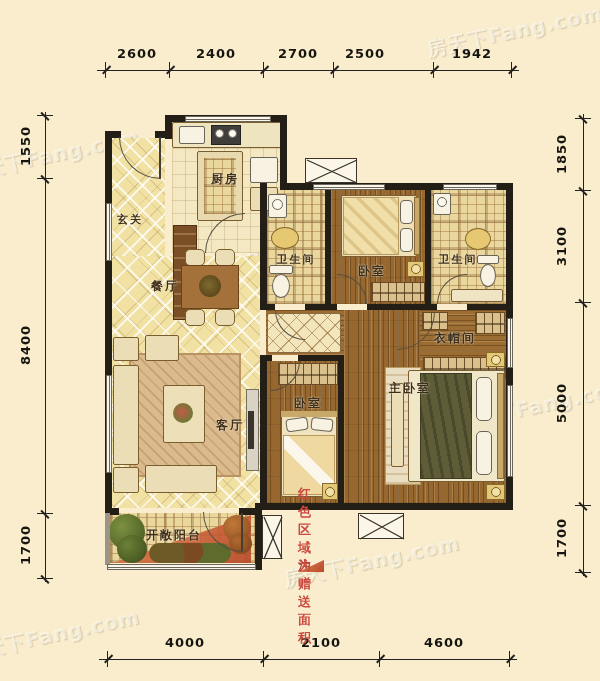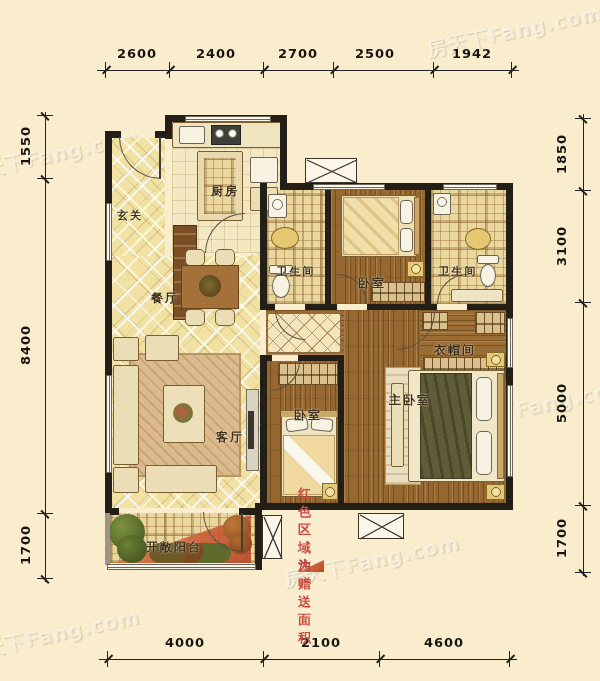--- a/index.html
+++ b/index.html
@@ -77,21 +77,21 @@
   
   .arc{border:1.6px solid #574F42;background:transparent;}
   .arc-bl{border-radius:0 0 0 100%;border-top:none;border-right:none;}
   .arc-tr{border-radius:0 100% 0 0;border-bottom:none;border-left:none;}
   .arc-tl{border-radius:100% 0 0 0;border-bottom:none;border-right:none;}
   .arc-br{border-radius:0 0 100% 0;border-top:none;border-left:none;}
 
   
   .rlabel{font:bold 12px "Liberation Serif","DejaVu Serif",serif;color:#3E2F1B;
     letter-spacing:2px;white-space:nowrap;transform:translate(-50%,-50%);
-    text-shadow:0 0 2px rgba(255,250,230,.9);margin-top:12px;}
+    text-shadow:0 0 2px rgba(255,250,230,.9);}
   .note{left:298px;top:566px;display:flex;align-items:center;gap:7px;}
   .note-marker{position:static;font:bold 13px "Liberation Serif",serif;color:#B0453C;}
   .note-tri{position:static;width:26px;height:12px;
     clip-path:polygon(0 100%,100% 0,100% 100%);
     background:linear-gradient(135deg,#E08558,#B84A2A);}
   .note-text{position:static;font:bold 13px "Liberation Serif",serif;color:#CB4A40;letter-spacing:1.5px;}
 </style>
 </head>
 <body>
 
@@ -107,21 +107,21 @@
   <div class="dline" style="left:97px;top:70px;width:422px;height:1.2px;"></div>
   <i class="tkv" style="left:105px;top:62px;"></i>
   <i class="tkv" style="left:169px;top:62px;"></i>
   <i class="tkv" style="left:263px;top:62px;"></i>
   <i class="tkv" style="left:333px;top:62px;"></i>
   <i class="tkv" style="left:433px;top:62px;"></i>
   <i class="tkv" style="left:511px;top:62px;"></i>
   <span class="dim" style="left:102px;top:46px;">2600</span>
   <span class="dim" style="left:181px;top:46px;">2400</span>
   <span class="dim" style="left:263px;top:46px;">2700</span>
-  <span class="dim" style="left:340px;top:46px;">2500</span>
+  <span class="dim" style="left:330px;top:46px;">2500</span>
   <span class="dim" style="left:437px;top:46px;">1942</span>
 
   <div class="dline" style="left:99px;top:659px;width:418px;height:1.2px;"></div>
   <i class="tkv" style="left:107px;top:651px;"></i>
   <i class="tkv" style="left:263px;top:651px;"></i>
   <i class="tkv" style="left:379px;top:651px;"></i>
   <i class="tkv" style="left:509px;top:651px;"></i>
   <span class="dim" style="left:150px;top:635px;">4000</span>
   <span class="dim" style="left:286px;top:635px;">2100</span>
   <span class="dim" style="left:409px;top:635px;">4600</span>
@@ -295,21 +295,21 @@
       <svg width="46" height="26" viewBox="0 0 46 26">
           <path d="M1 1 L45 25 M45 1 L1 25" stroke="#39332A" stroke-width="1.3" fill="none"></path>
         </svg>
     </div>
     <div class="shaft" style="left:200px;top:43px;width:52px;height:25px;">
       <svg width="52" height="25" viewBox="0 0 52 25">
           <path d="M1 1 L51 24 M51 1 L1 24" stroke="#39332A" stroke-width="1.3" fill="none"></path>
         </svg>
     </div>
 
-    <span class="rlabel" style="left:25px;top:88px;font-size:11px;">玄关</span>
+    <span class="rlabel" style="left:25px;top:104px;font-size:11px;">玄关</span>
     <span class="rlabel" style="left:120px;top:64px;">厨房</span>
     <span class="rlabel" style="left:60px;top:171px;">餐厅</span>
     <span class="rlabel" style="left:191px;top:144px;font-size:11px;">卫生间</span>
     <span class="rlabel" style="left:267px;top:156px;">卧室</span>
     <span class="rlabel" style="left:353px;top:144px;font-size:11px;">卫生间</span>
     <span class="rlabel" style="left:350px;top:223px;">衣帽间</span>
     <span class="rlabel" style="left:305px;top:273px;">主卧室</span>
     <span class="rlabel" style="left:203px;top:288px;">卧室</span>
     <span class="rlabel" style="left:125px;top:310px;">客厅</span>
     <span class="rlabel" style="left:69px;top:420px;">开敞阳台</span>

